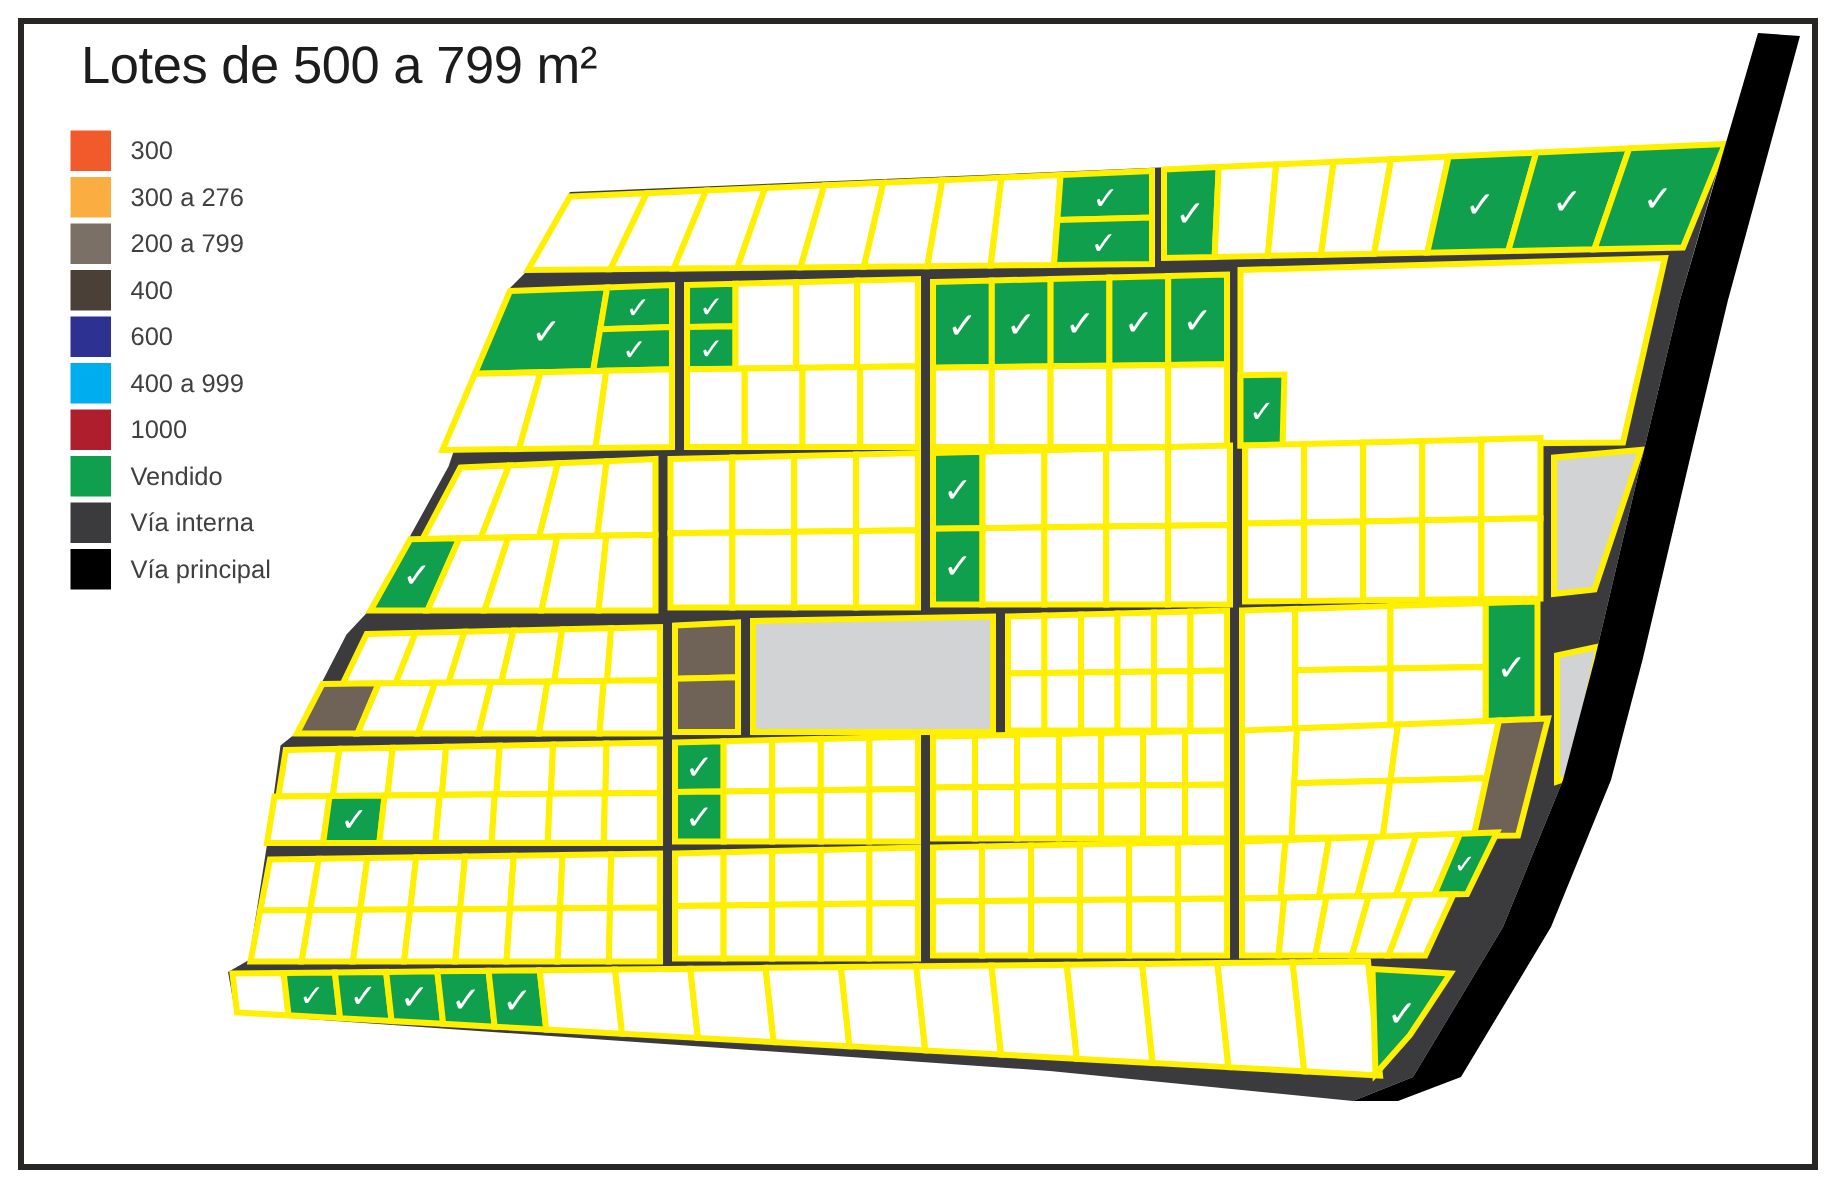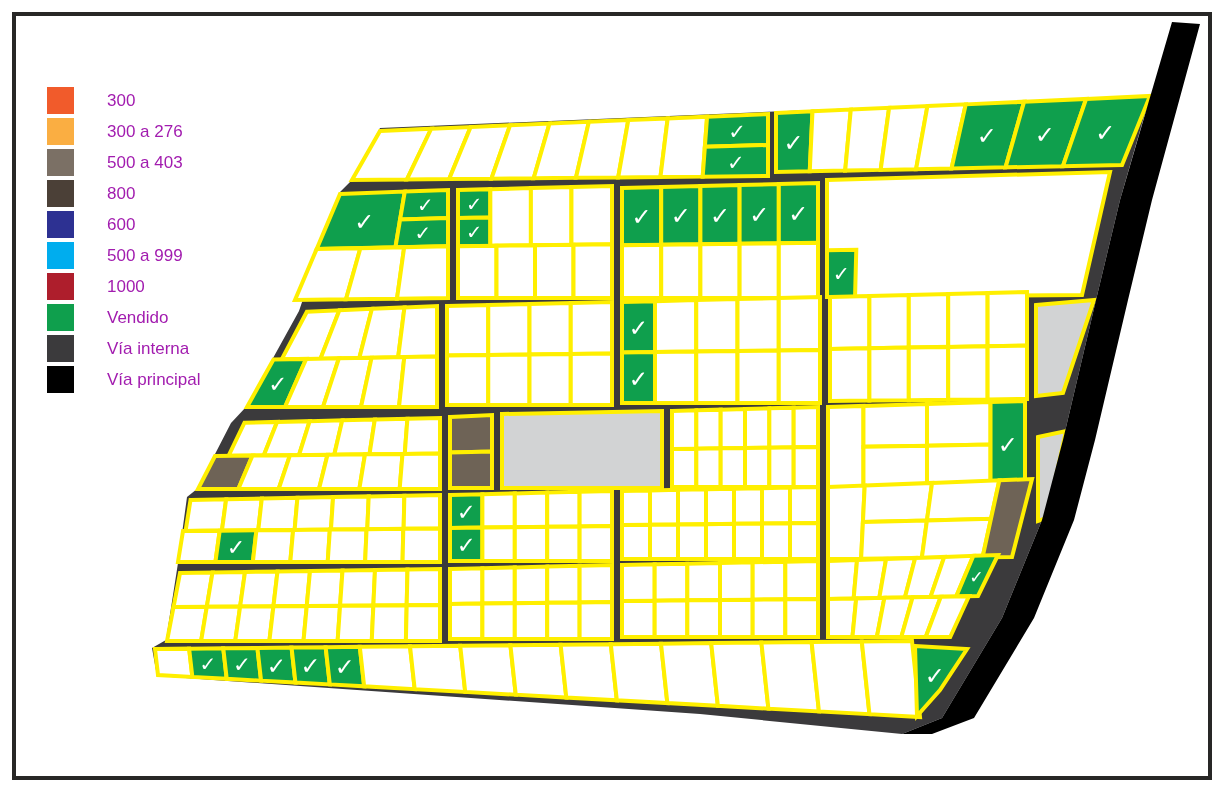--- a/index.html
+++ b/index.html
@@ -8,21 +8,21 @@
     font-family:"Liberation Sans",sans-serif;overflow:hidden;
   }
   .stage svg{position:absolute;left:0;top:0;width:100%;height:100%;}
   .title{
     position:absolute;left:54px;top:24px;margin:0;
     font-size:35px;font-weight:400;color:#1c1c1c;letter-spacing:-0.3px;
   }
   .legend{position:absolute;left:47px;top:87px;}
   .lg-item{display:flex;align-items:center;height:27px;margin-bottom:4px;}
   .lg-swatch{width:27px;height:27px;margin-right:13px;flex:0 0 auto;}
-  .lg-label{font-size:17px;color:#a21caf;white-space:nowrap;margin-left:20px;}
+  .lg-label{font-size:17px;color:#404040;white-space:nowrap;}
 </style>
 </head>
 <body>
 
 <div class="stage">
   <svg id="map-svg" viewBox="0 0 1224 792">
       <rect x="14" y="14" width="1196" height="764" fill="none" stroke="#282726" stroke-width="4"></rect>
       <polygon points="380,128 1150,96 1120,200 1096,300 1063,440 1042,520 1002,618 942,718 902,734 700,714 157,676 152,648 166,640 178,563 187,497 197,489 231,423 246,407 299,311 339,193 351,181" fill="#3b3a3c"></polygon>
       <polygon points="380,131 431.23002409638553,128.75538554216868 406.9270361445783,179.47185542168674 352,180" fill="#ffffff" stroke="#ffef00" stroke-width="4" stroke-linejoin="miter"></polygon>
       <polygon points="431.23002409638553,128.75538554216868 470.637734939759,127.02875903614458 449.17860240963853,179.06559036144577 406.9270361445783,179.47185542168674" fill="#ffffff" stroke="#ffef00" stroke-width="4" stroke-linejoin="miter"></polygon>
@@ -278,44 +278,45 @@
       <polygon points="711.2042440318302,643.1220159151194 761.4031830238727,642.5915119363395 768.4084880636605,708.6445623342175 717.8779840848806,705.8594164456233" fill="#ffffff" stroke="#ffef00" stroke-width="4" stroke-linejoin="miter"></polygon>
       <polygon points="761.4031830238727,642.5915119363395 811.6021220159151,642.0610079575597 818.9389920424403,711.4297082228117 768.4084880636605,708.6445623342175" fill="#ffffff" stroke="#ffef00" stroke-width="4" stroke-linejoin="miter"></polygon>
       <polygon points="811.6021220159151,642.0610079575597 861.8010610079576,641.5305039787798 869.4694960212202,714.2148541114059 818.9389920424403,711.4297082228117" fill="#ffffff" stroke="#ffef00" stroke-width="4" stroke-linejoin="miter"></polygon>
       <polygon points="861.8010610079576,641.5305039787798 912,641 920,717 869.4694960212202,714.2148541114059" fill="#ffffff" stroke="#ffef00" stroke-width="4" stroke-linejoin="miter"></polygon>
       <polygon points="1036,305 1094,300 1063,393 1036,396" fill="#d2d3d4" stroke="#ffef00" stroke-width="4"></polygon>
       <polygon points="1038,437 1066,431 1047,518 1038,521" fill="#d2d3d4" stroke="#ffef00" stroke-width="4"></polygon>
       <polygon points="915,646 967,649 940,690 917,716" fill="#0f9f4d" stroke="#ffef00" stroke-width="4"></polygon>
       <text x="934.75" y="676.25" font-size="24" font-weight="700" font-family="&quot;DejaVu Sans&quot;,sans-serif" fill="#ffffff" text-anchor="middle" dominant-baseline="central">✓</text>
       <polygon points="1172,22 1200,24 1152,200 1128,300 1095,440 1074,520 1034,618 974,718 932,734 902,734 942,718 1002,618 1042,520 1063,440 1096,300 1120,200" fill="#000000"></polygon>
     </svg>
+  <h1 class="title">Lotes de 500 a 799 m²</h1>
   <div class="legend" id="legend">
       <div class="lg-item">
         <div class="lg-swatch" style="background: rgb(241, 91, 43);"></div>
         <span class="lg-label">300</span>
       </div>
       <div class="lg-item">
         <div class="lg-swatch" style="background: rgb(250, 174, 66);"></div>
         <span class="lg-label">300 a 276</span>
       </div>
       <div class="lg-item">
         <div class="lg-swatch" style="background: rgb(123, 112, 101);"></div>
-        <span class="lg-label">500 a 403</span>
+        <span class="lg-label">200 a 799</span>
       </div>
       <div class="lg-item">
         <div class="lg-swatch" style="background: rgb(75, 64, 55);"></div>
-        <span class="lg-label">800</span>
+        <span class="lg-label">400</span>
       </div>
       <div class="lg-item">
         <div class="lg-swatch" style="background: rgb(45, 49, 146);"></div>
         <span class="lg-label">600</span>
       </div>
       <div class="lg-item">
         <div class="lg-swatch" style="background: rgb(0, 173, 238);"></div>
-        <span class="lg-label">500 a 999</span>
+        <span class="lg-label">400 a 999</span>
       </div>
       <div class="lg-item">
         <div class="lg-swatch" style="background: rgb(174, 30, 44);"></div>
         <span class="lg-label">1000</span>
       </div>
       <div class="lg-item">
         <div class="lg-swatch" style="background: rgb(15, 159, 77);"></div>
         <span class="lg-label">Vendido</span>
       </div>
       <div class="lg-item">

